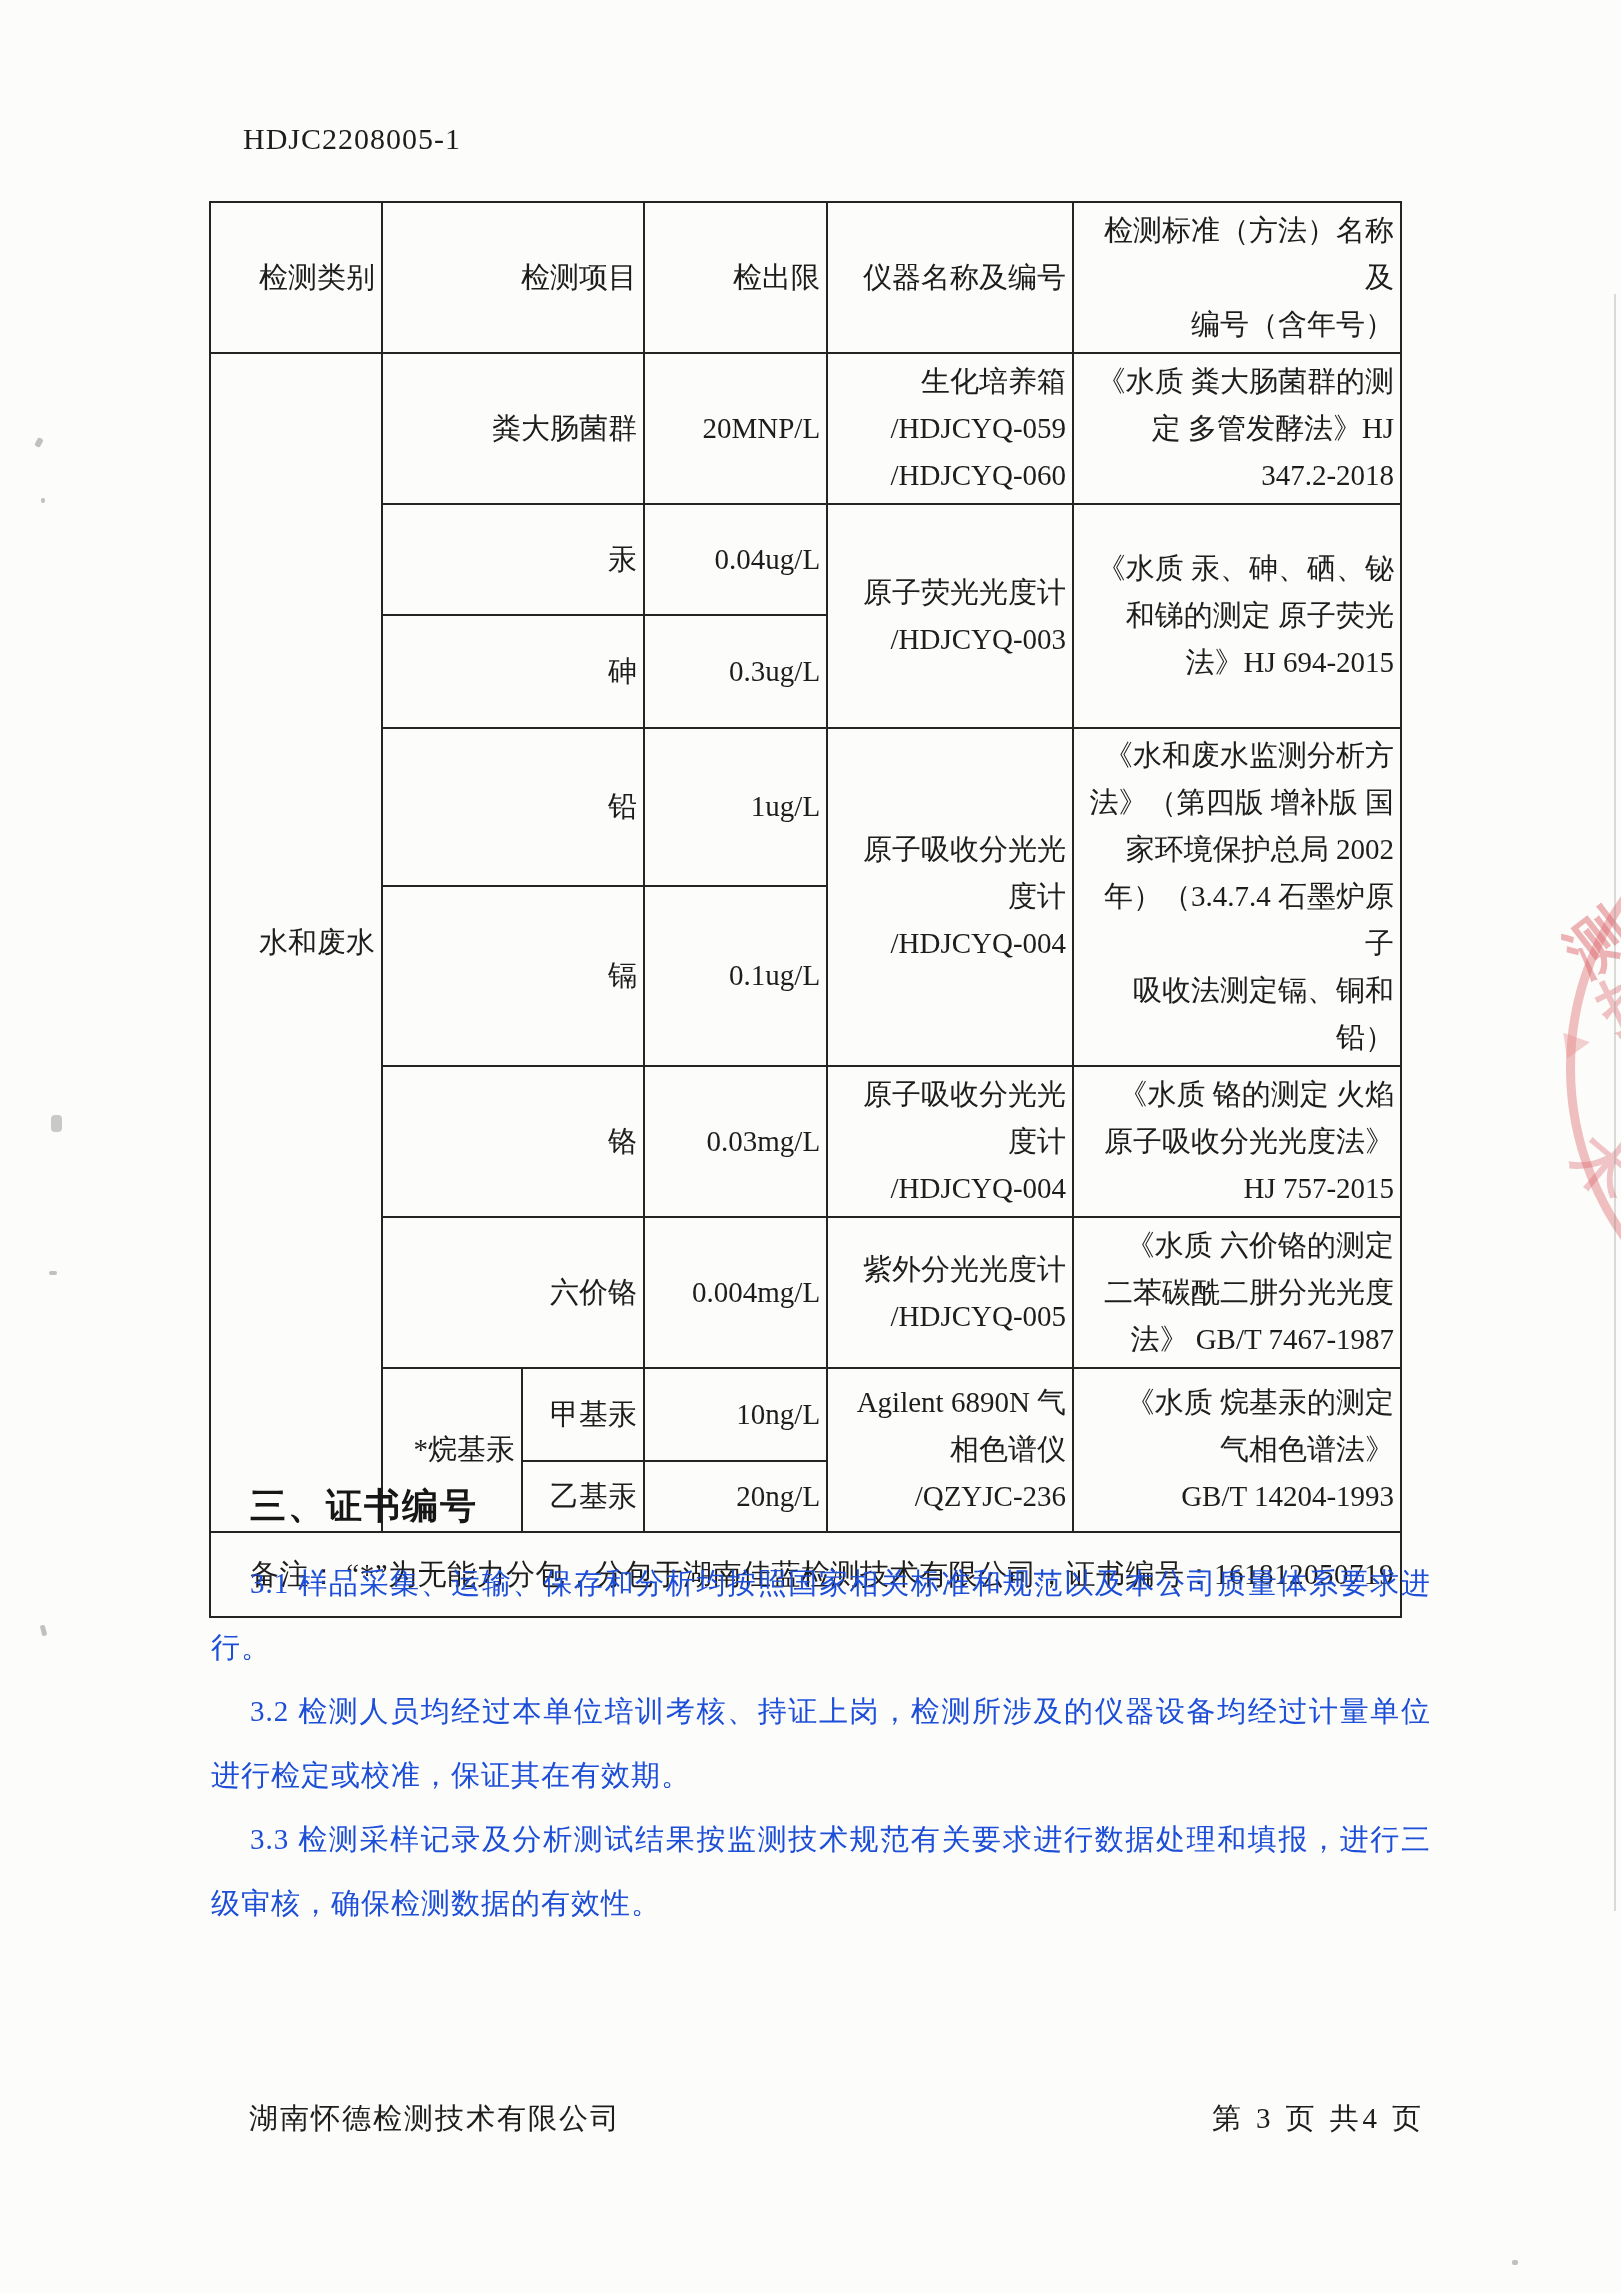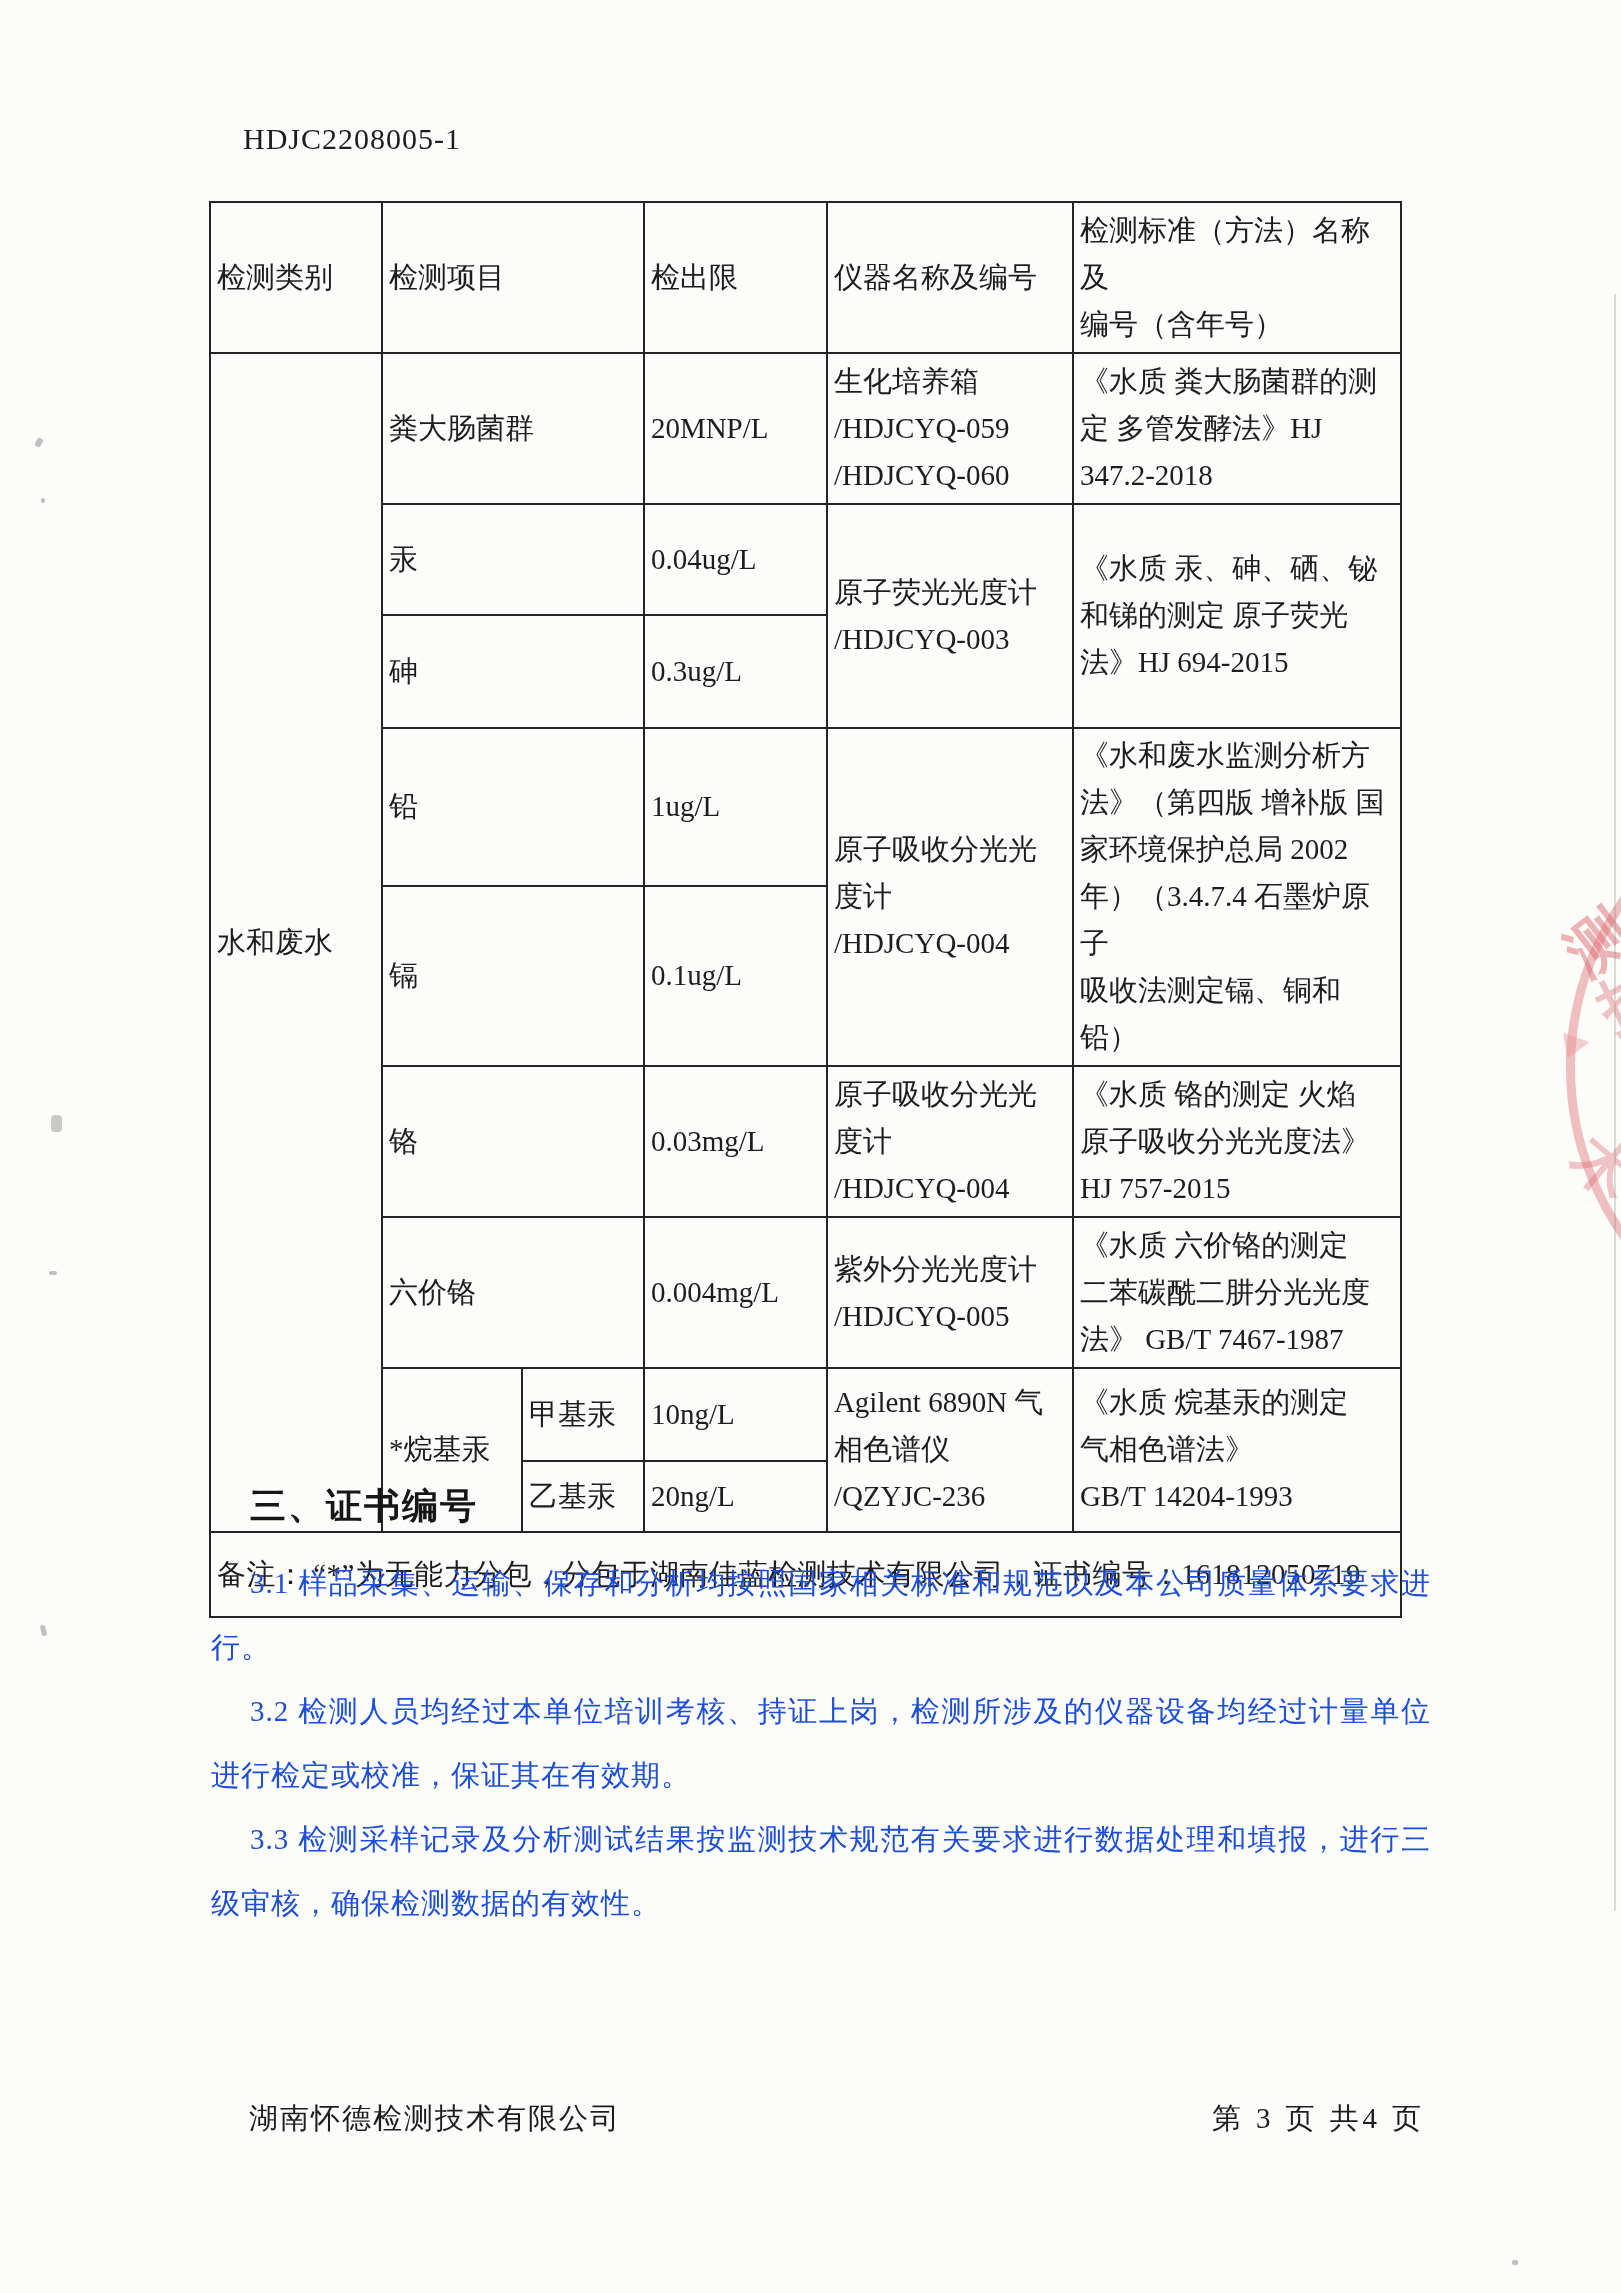--- a/index.html
+++ b/index.html
@@ -17,21 +17,21 @@
   }
   
   table.report {
     position:absolute; top:201px; left:209px; width:1191px;
     border-collapse:collapse; table-layout:fixed;
     border:2.9px solid #1b1b1b;
   }
   table.report td, table.report th {
     border:2px solid #242424;
     font-size:29px; font-weight:normal; line-height:47px;
-    text-align:left; vertical-align:middle;
+    text-align:right; vertical-align:middle;
     white-space:pre-line; padding:3.9px 5.9px;
     color:#1d1d1d;
     margin-top:16px;
   }
   td.remark-cell {
     text-align:left; padding-left:15.7px;
     border-top:3.9px solid #161616;
     white-space:normal; letter-spacing:0.5px;
   }
   

